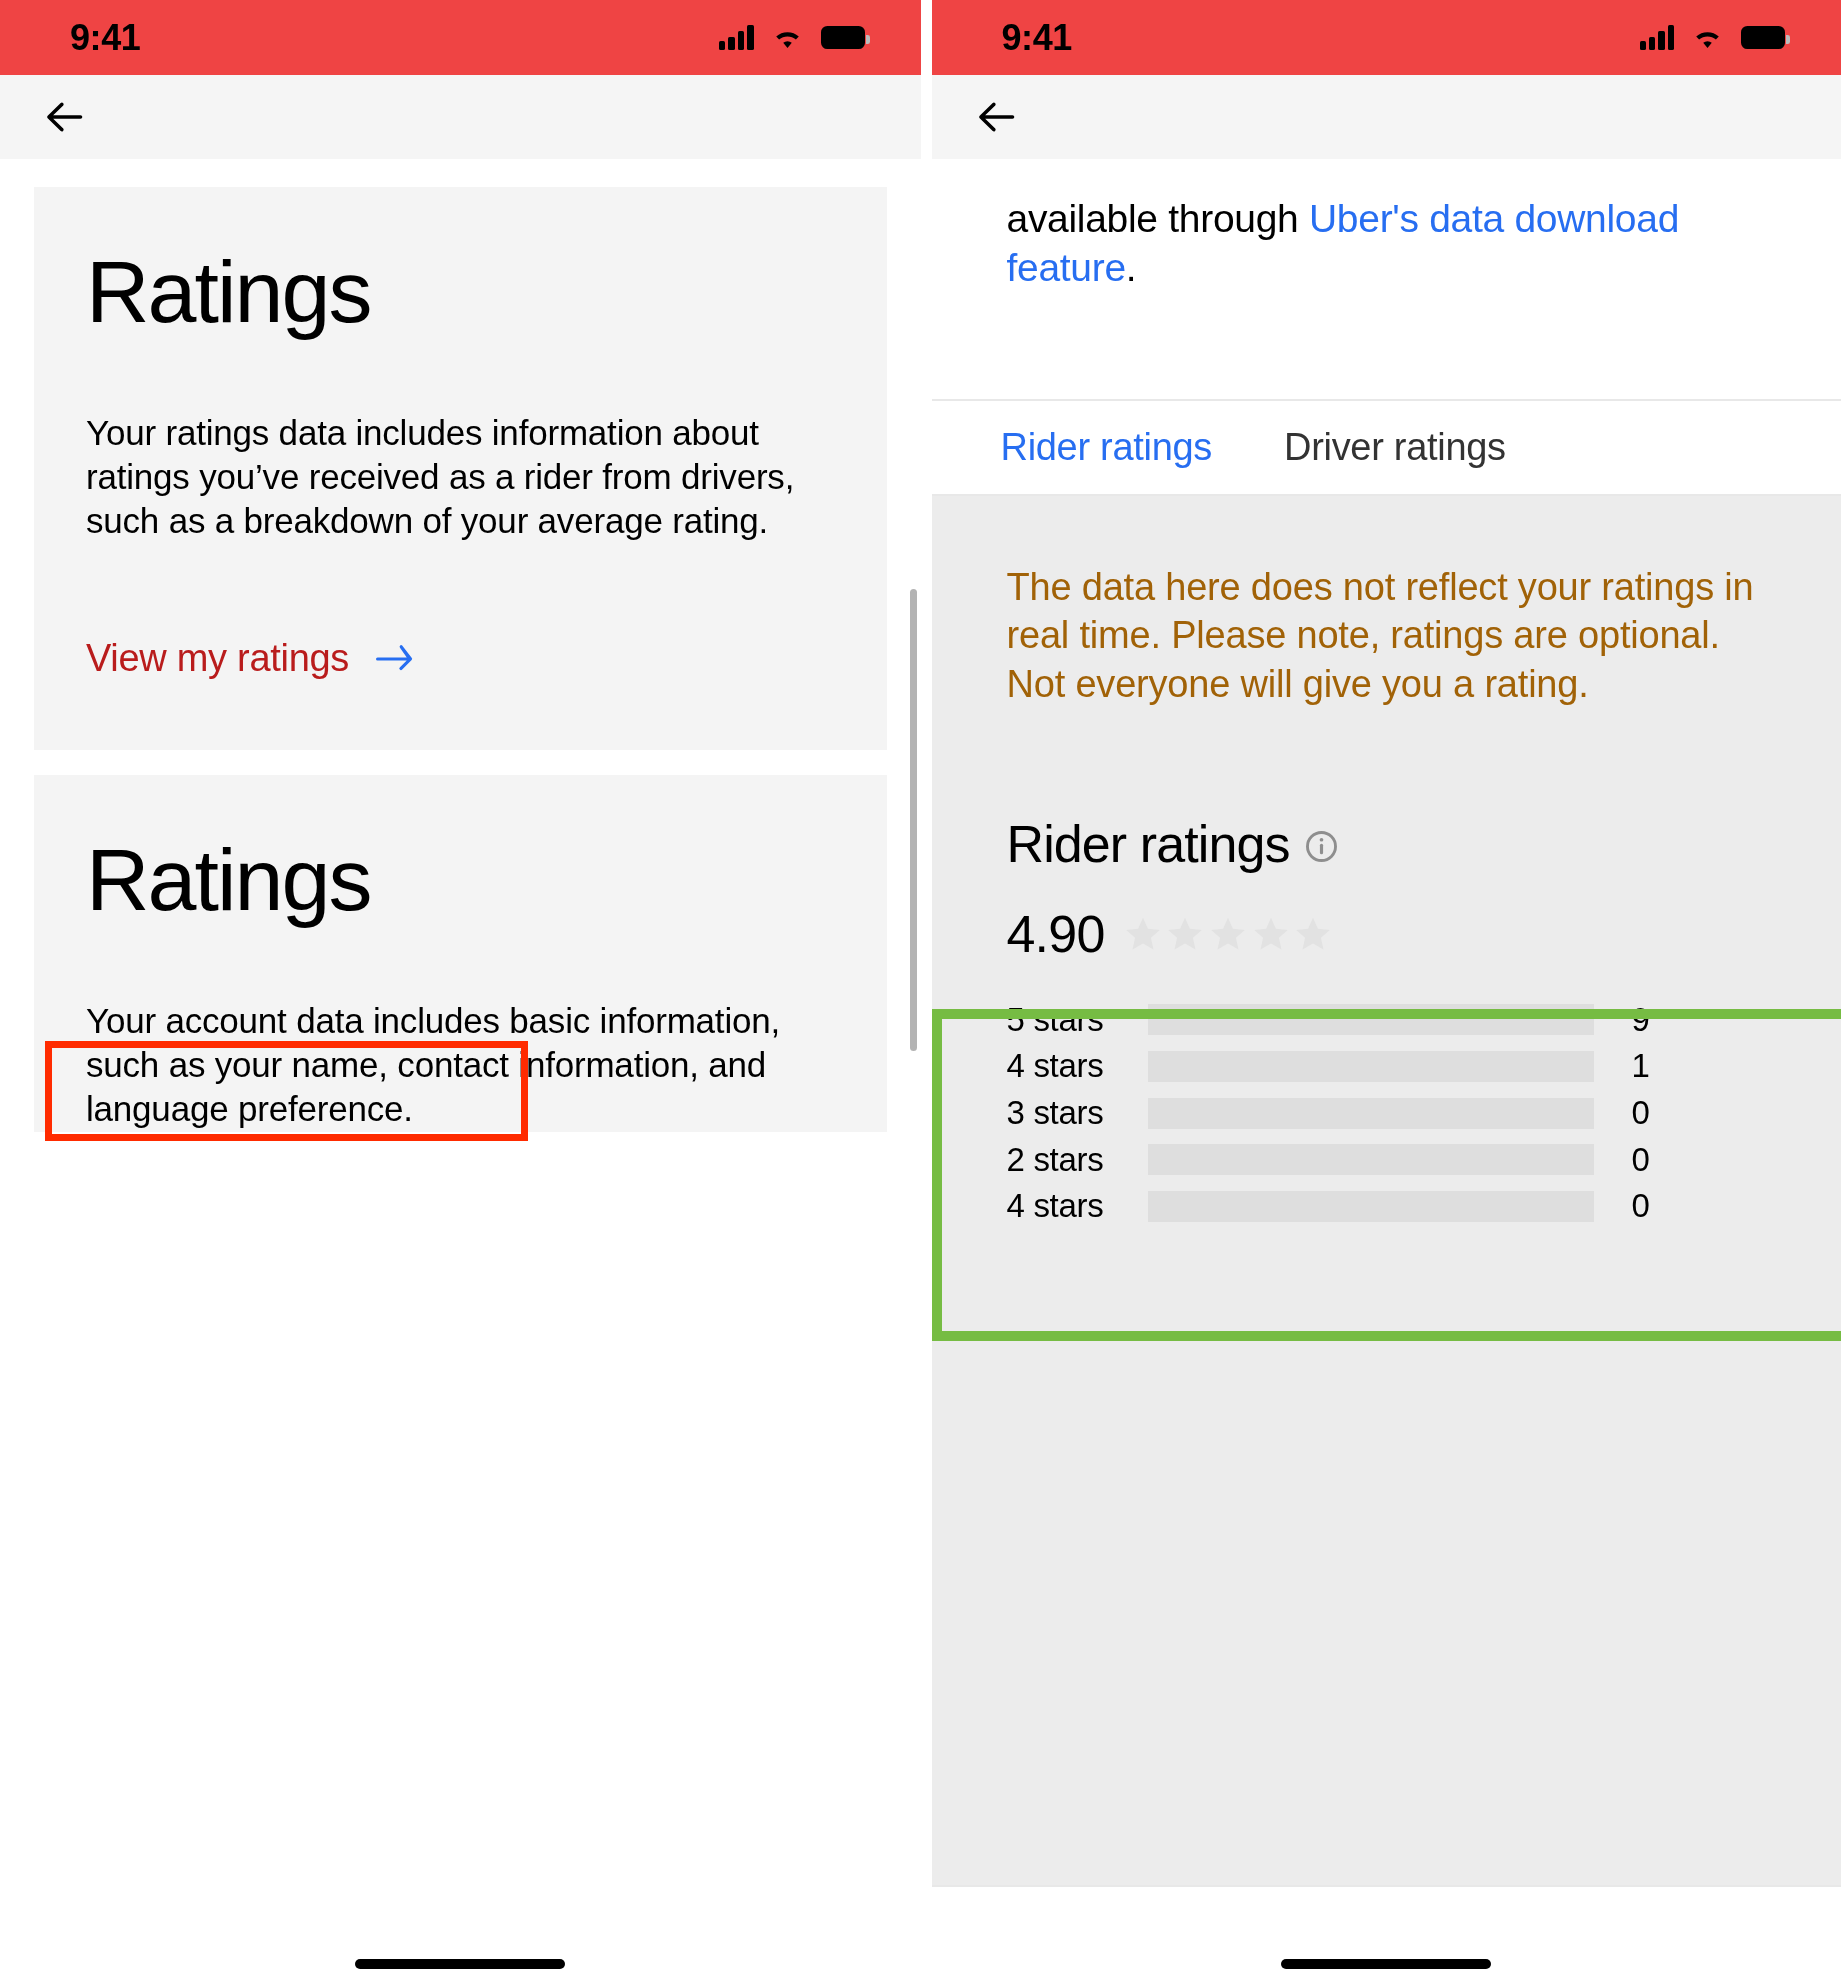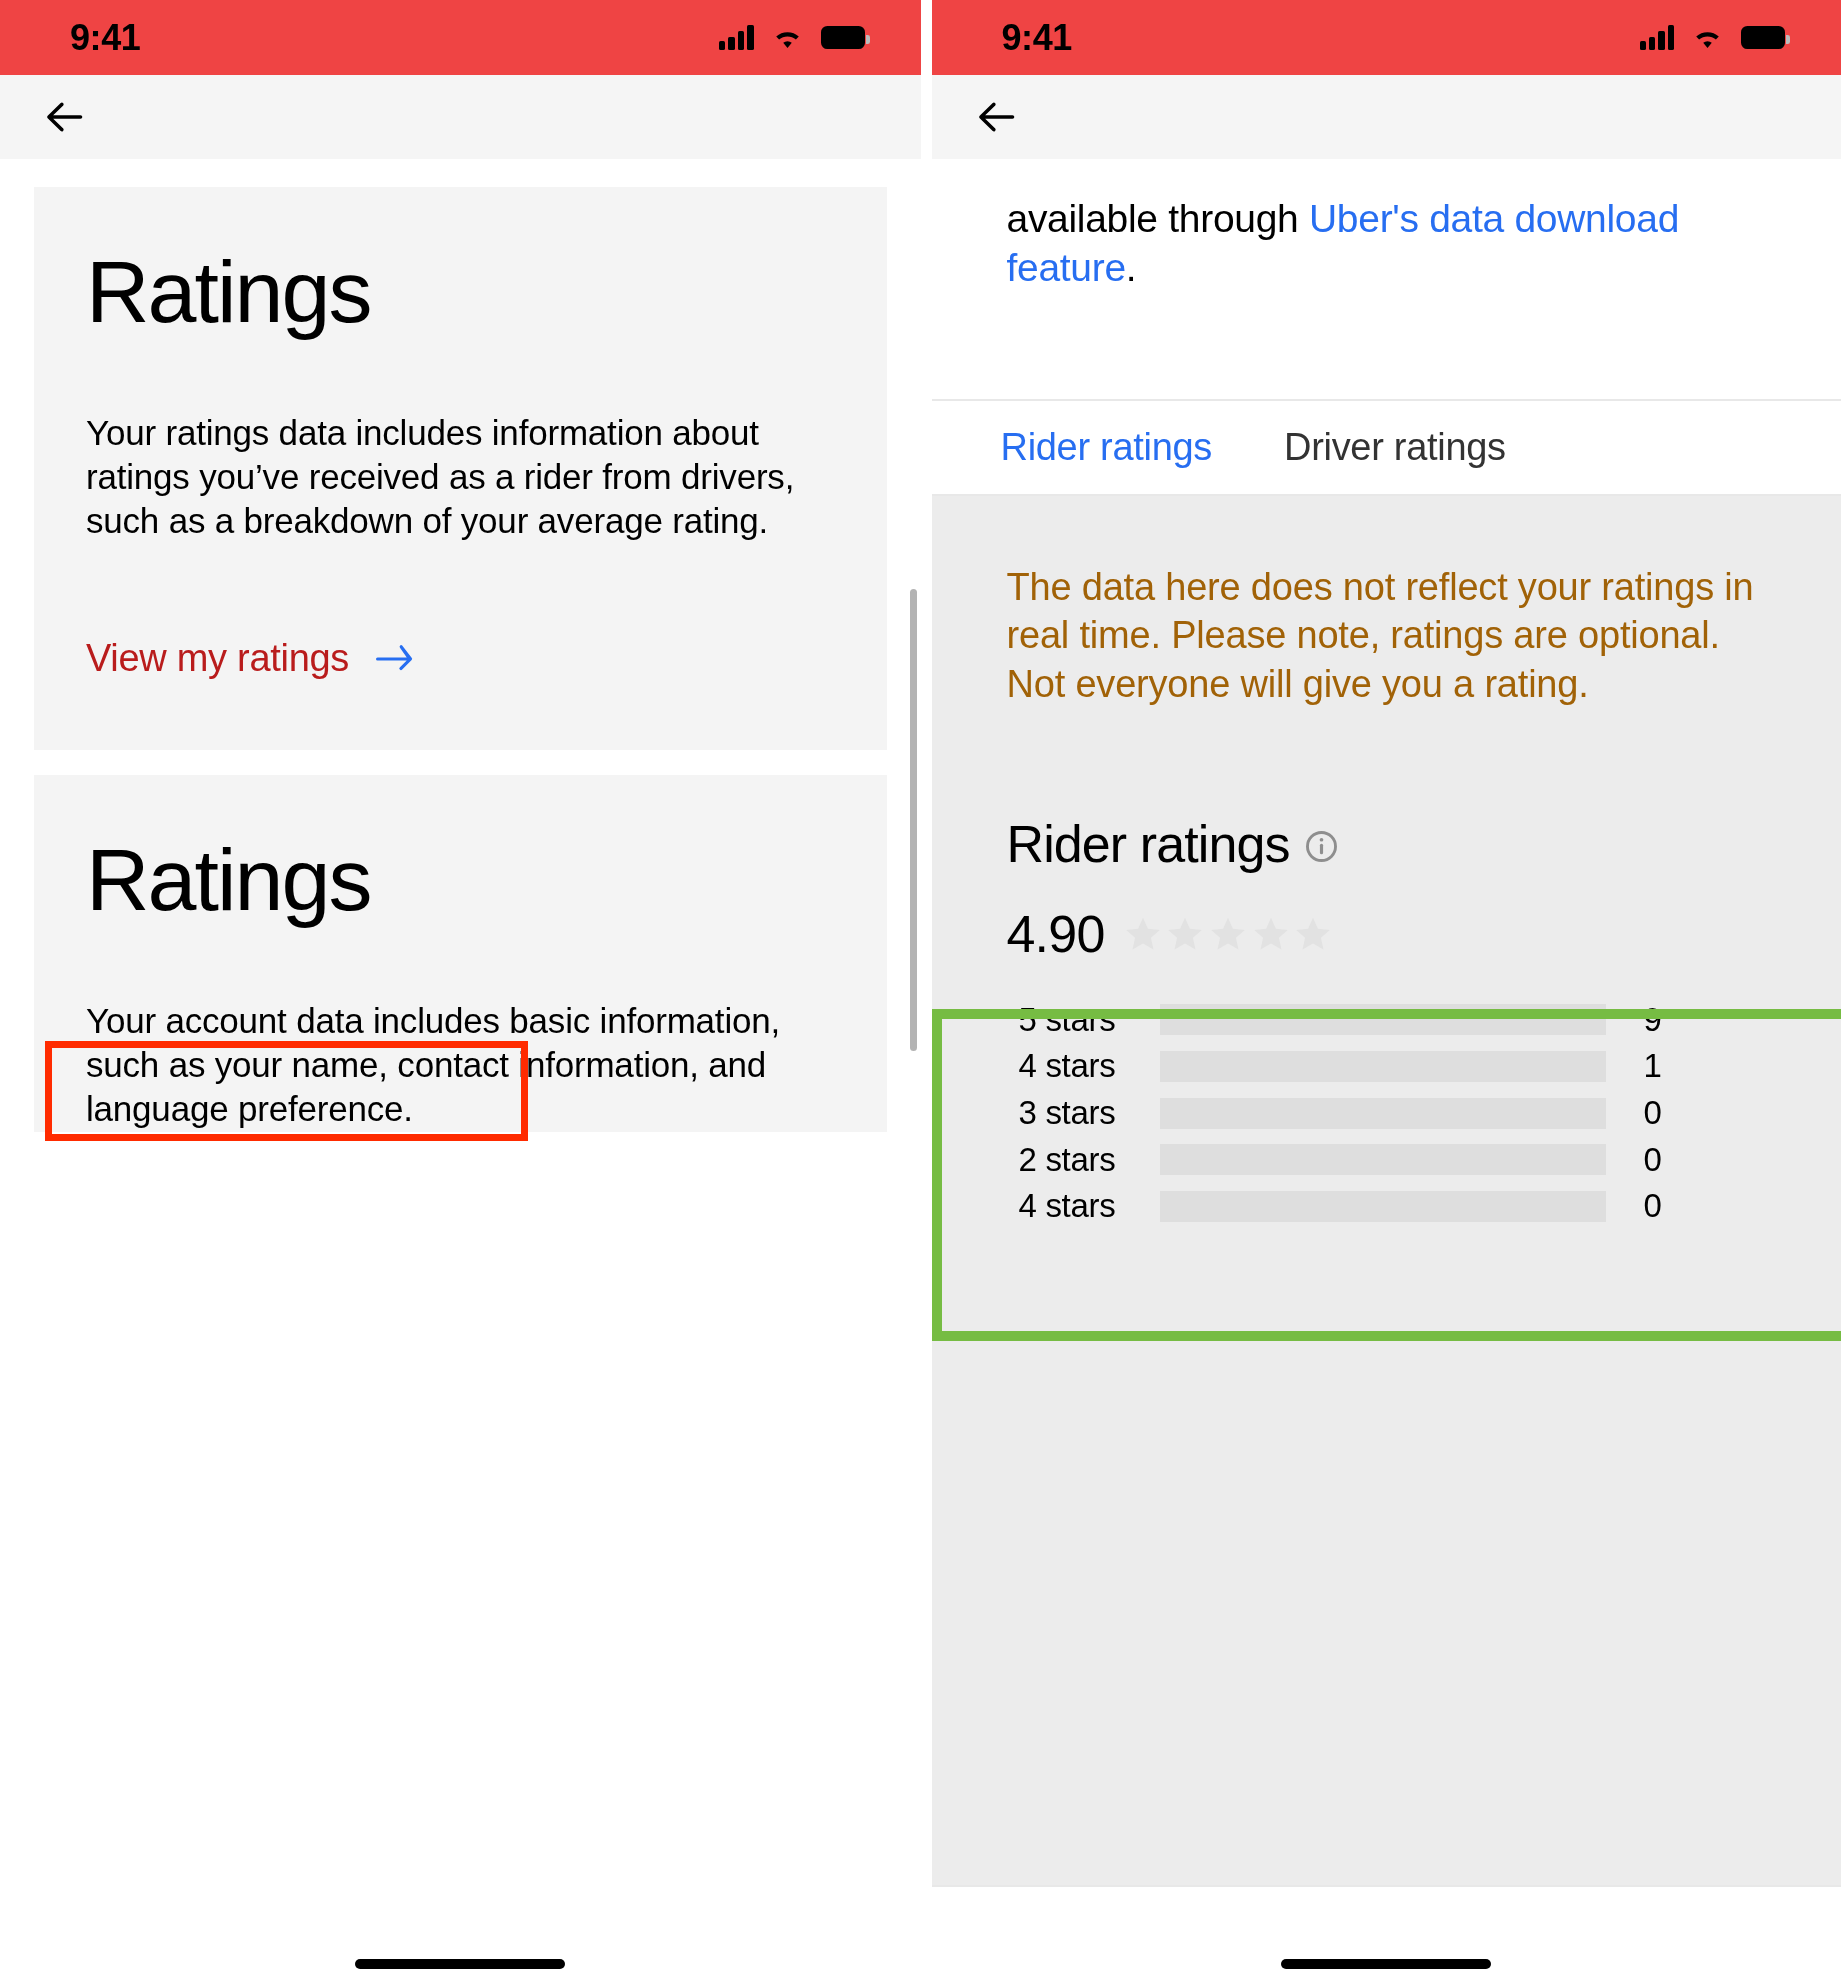--- a/index.html
+++ b/index.html
@@ -255,21 +255,20 @@
   }
   .stars { display: flex; gap: 4.7px; }
   .stars svg { width: 38px; height: 38px; }
 
   .bars-list { margin-top: 33px; }
   .bar-row {
     display: flex;
     align-items: center;
     height: 45px;
     margin-bottom: 1.6px;
-    margin-left: 12px;
   }
   .bar-label {
     width: 141px;
     font-size: 33px;
     letter-spacing: -0.3px;
     color: #000;
   }
   .bar-track {
     width: 446px;
     height: 31px;

